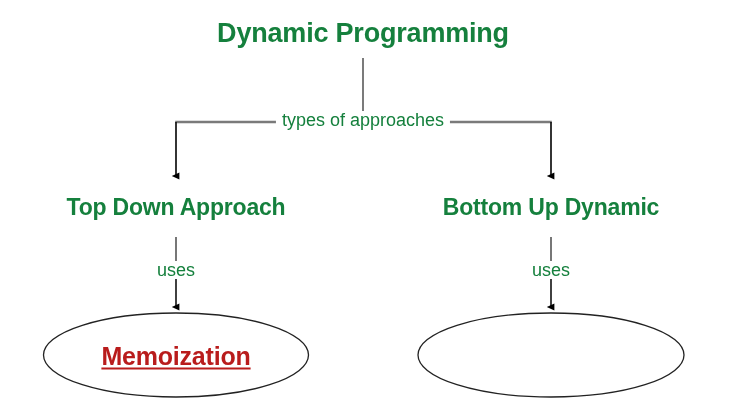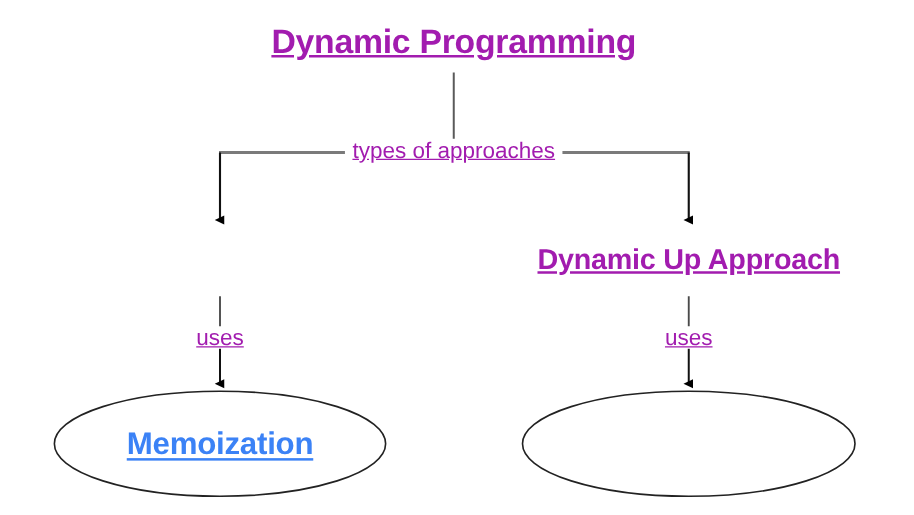--- a/index.html
+++ b/index.html
@@ -11,25 +11,24 @@
     position: relative;
     width: 731px;
     height: 412px;
     background: #ffffff;
     overflow: hidden;
     font-family: "Liberation Sans", sans-serif;
   }
   .node-label {
     position: absolute;
     text-align: left;
-    color: #a21caf;
+    color: #15803d;
     white-space: nowrap;
     transform: translateX(-50%);
     line-height: 1;
-    text-decoration: underline;
   }
   #title-text {
     top: 20px;
     left: 363px;
     font-size: 27px;
     font-weight: bold;
     letter-spacing: -0.2px;
   }
   #edge-label-types {
     top: 79px;
@@ -69,21 +68,21 @@
     left: 551px;
     font-size: 18px;
     font-weight: normal;
     background: #ffffff;
     padding: 0 7px;
     z-index: 5;
   }
   .terminal-label {
     position: absolute;
     text-align: left;
-    color: #3b82f6;
+    color: #b91c1c;
     white-space: nowrap;
     transform: translate(-50%, -50%);
     font-size: 25px;
     font-weight: bold;
     text-decoration: underline;
     text-underline-offset: 3px;
     letter-spacing: -0.2px;
     z-index: 6;
   }
   #terminal-label-memoization {
@@ -132,22 +131,23 @@
 
     <ellipse cx="176" cy="355" rx="132.5" ry="42" fill="#ffffff" stroke="#222222" stroke-width="1.3"></ellipse>
 
     <ellipse cx="551" cy="355" rx="133" ry="42" fill="#ffffff" stroke="#222222" stroke-width="1.3"></ellipse>
   </svg>
 
   <div class="node-label" id="title-text">Dynamic Programming</div>
 
   <div class="node-label" id="edge-label-types">types of approaches</div>
 
+  <div class="node-label" id="branch-left-title">Top Down Approach</div>
 
-  <div class="node-label" id="branch-right-title">Dynamic Up Approach</div>
+  <div class="node-label" id="branch-right-title">Bottom Up Dynamic</div>
 
   <div class="node-label" id="edge-label-uses-left">uses</div>
 
   <div class="node-label" id="edge-label-uses-right">uses</div>
 
   <div class="terminal-label" id="terminal-label-memoization">Memoization</div>
 
 
 </div>
 

